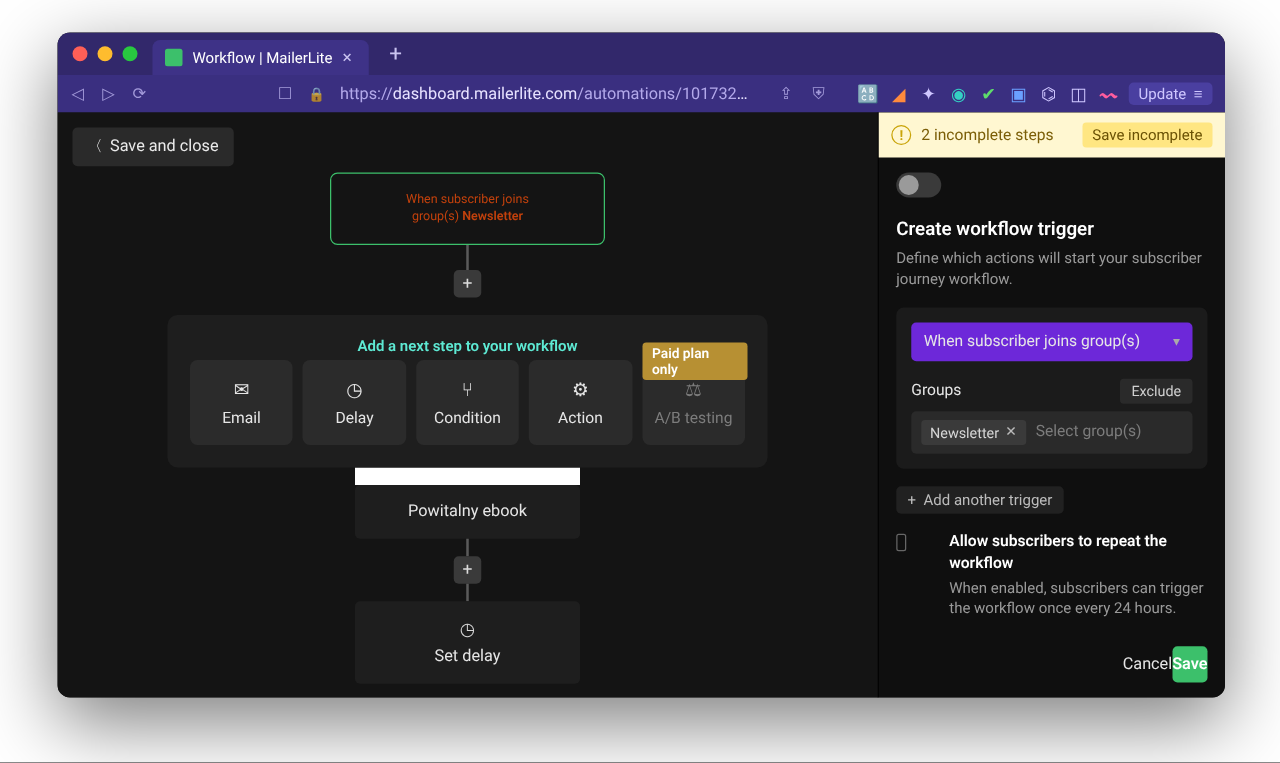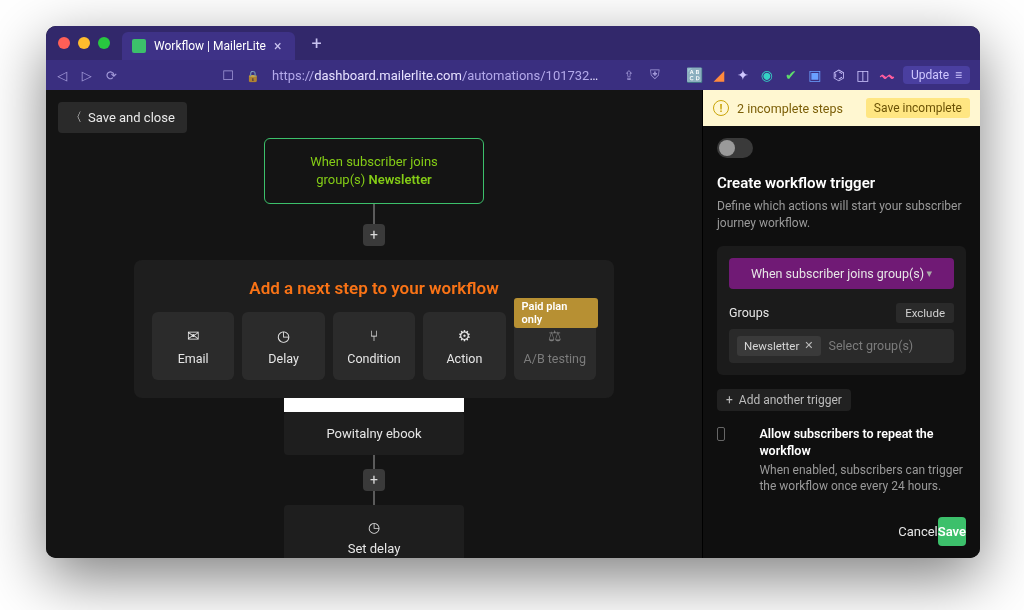--- a/index.html
+++ b/index.html
@@ -82,42 +82,42 @@
   .connector { width:2px; background:#5b5b5b; }
   .c-20 { height:20px; } .c-14 { height:14px; }
 
   .trigger-node {
     border:1.5px solid #3cc06b;
     border-radius:6px;
     padding:14px 0;
     text-align:center;
     background:#141414;
     width:220px;
-    color:#84cc16;
-    font-size:13px;
+    color:#c2410c;
+    font-size:10px;
     line-height:1.4;
   }
   .trigger-node b { font-weight:600; }
 
   .plus-btn {
     width:22px; height:22px; border-radius:4px;
     background:#3a3a3a; color:#dcdcdc;
     display:flex; align-items:center; justify-content:center;
     font-size:14px;
   }
 
   .picker {
     margin-top:14px;
     background:#1e1e1e;
     border-radius:8px;
     padding:18px 18px 18px;
     width:480px;
     position:relative;
   }
-  .picker-title { text-align:center; color:#f97316; font-size:17px; font-weight:600; margin-bottom:14px; }
+  .picker-title { text-align:center; color:#5eead4; font-size:12px; font-weight:600; margin-bottom:4px; }
   .picker-grid { display:grid; grid-template-columns:repeat(5, 1fr); gap:8px; }
   .picker-card {
     background:#2b2b2b; border-radius:6px;
     height:68px;
     display:flex; flex-direction:column; align-items:center; justify-content:center;
     color:#e6e6e6; font-size:12.5px; gap:6px;
     position:relative;
   }
   .picker-card.disabled { color:#7c7c7c; }
   .picker-card .icn { font-size:15px; }
@@ -170,22 +170,22 @@
 
   .sect-title { color:#fff; font-size:15px; font-weight:600; margin:8px 0 6px; }
   .sect-desc { color:#9a9a9a; font-size:12px; line-height:1.4; margin-bottom:14px; }
 
   .field-card {
     background:#1b1b1b; border-radius:6px; padding:12px;
   }
   .field-label { color:#e6e6e6; font-size:12.5px; margin-bottom:6px; }
   .field-label .star { color:#e98b8b; font-size:10px; margin-left:2px; }
   .select {
-    background:#701a75; color:#e6e6e6;
-    border-radius:4px; padding:8px 22px;
+    background:#6d28d9; color:#e6e6e6;
+    border-radius:4px; padding:8px 10px;
     display:flex; align-items:center; justify-content:space-between;
     font-size:12.5px;
   }
   .chevron { font-size:11px; color:#aaa; }
 
   .field-row { display:flex; align-items:center; justify-content:space-between; margin:14px 0 6px; }
   .exclude-btn {
     background:#2a2a2a; color:#d0d0d0; border:none;
     padding:3px 9px; border-radius:3px; font-size:11.5px;
   }

